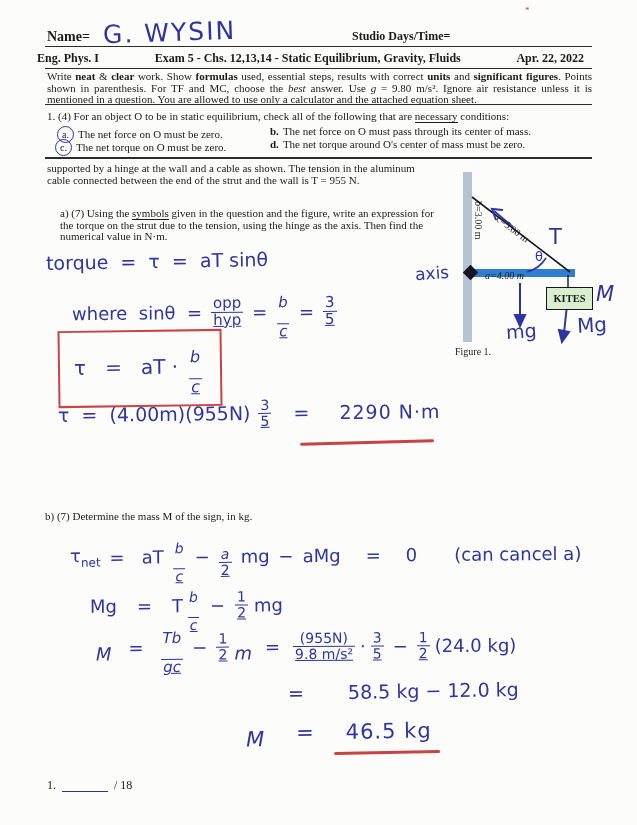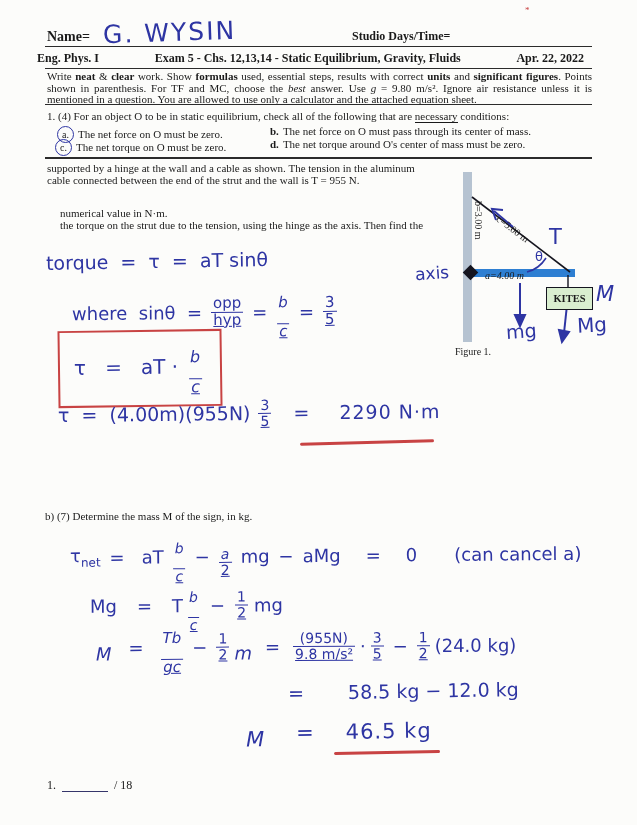--- a/index.html
+++ b/index.html
@@ -67,22 +67,23 @@
     <span class="b">d.</span>
     <span>The net torque around O's center of mass must be zero.</span>
   </div>
   <div class="rule" style="top:157px;height:1.5px;"></div>
 
   <div class="abs print just" style="left:47px;top:163px;width:392px;line-height:11.5px;">
     <div>supported by a hinge at the wall and a cable as shown. The tension in the aluminum</div>
     <div>cable connected between the end of the strut and the wall is T = 955 N.</div>
   </div>
   <div class="abs print just" style="left:60px;top:208px;width:395px;line-height:11.5px;">
+    <div><span>a) (7) Using the </span><span class="u">symbols</span><span> given in the question and the figure, write an expression for</span></div>
+    <div>the torque on the strut due to the tension, using the hinge as the axis. Then find the</div>
     <div>numerical value in N·m.</div>
-    <div>the torque on the strut due to the tension, using the hinge as the axis. Then find the</div>
   </div>
 
   <div class="abs" style="left:415px;top:165px;width:220px;height:200px;">
     <div class="abs" style="left:48px;top:7px;width:9px;height:170px;background:#b6c3d1;"></div>
     <div class="abs" style="left:53px;top:104px;width:107px;height:8px;background:#2e7fd2;"></div>
     <div class="abs" style="left:50px;top:102px;width:11px;height:11px;background:#15151f;transform:rotate(45deg);"></div>
     <svg class="abs" style="left:0;top:0;" width="220" height="200" viewBox="0 0 220 200">
       <line x1="57" y1="32" x2="155" y2="107" stroke="#15151f" stroke-width="1.6"></line>
       <line x1="153" y1="110" x2="153" y2="124" stroke="#15151f" stroke-width="1.4"></line>
       <g stroke="#2e35a3" stroke-width="2" fill="none">

